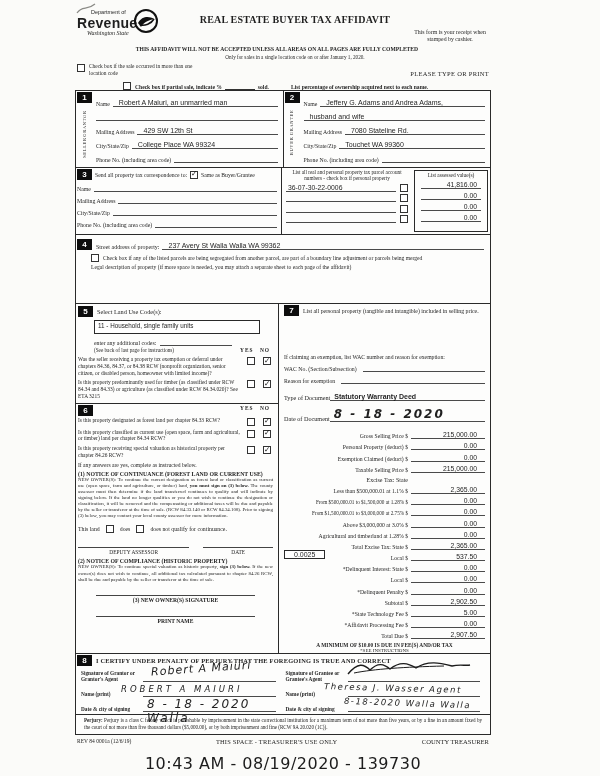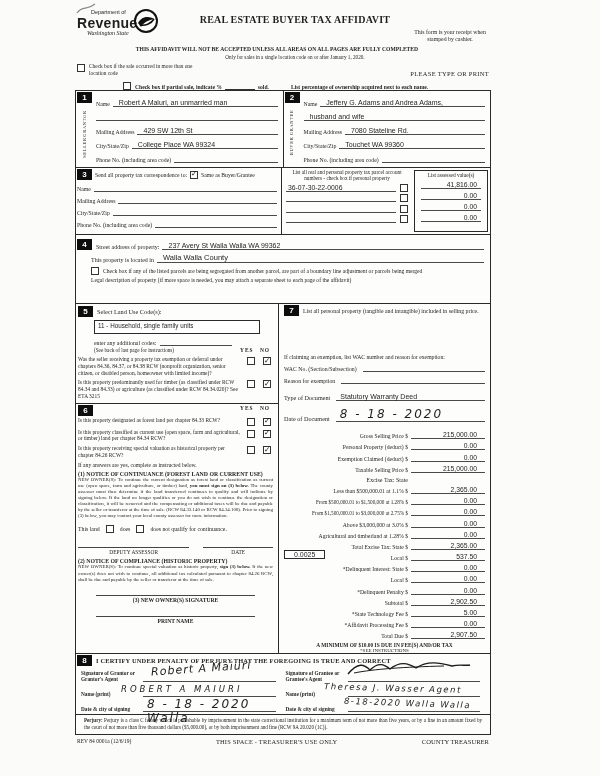--- a/index.html
+++ b/index.html
@@ -93,21 +93,21 @@
   .dep-row{display:flex;margin-top:14px;font-size:5.4px;}
   .dep-a{flex:1.6;border-top:1px solid #444;text-align:center;margin-right:14px;padding-top:1px;}
   .dep-b{flex:1;border-top:1px solid #444;text-align:center;padding-top:1px;}
   .sigctr{margin:12px 18px 0 18px;border-top:1px solid #444;text-align:center;font-size:5.6px;font-weight:bold;padding-top:1px;}
   
   .s7head{display:flex;align-items:center;gap:4px;font-size:5.8px;}
   .claim{font-size:5.7px;margin-top:38px;}
   .wrow{display:flex;align-items:flex-end;height:12px;font-size:5.8px;}
   .wrow .u{flex:1;margin-left:6px;}
   .docrow{display:flex;align-items:flex-end;height:13px;font-size:6.2px;margin-top:4px;}
-  .docrow .u{flex:1;margin-left:6px;font-size:7px;padding-left:4px;position:relative;}
+  .docrow .u{flex:1;font-size:7px;padding-left:4px;position:relative;font-weight:bold;}
   .dochand{font-size:12px;letter-spacing:2px;font-style:italic;font-family:"DejaVu Sans",sans-serif;}
   .fees{margin-top:6px;}
   .feerow{display:flex;align-items:flex-end;height:11.2px;position:relative;}
   .feelbl{width:124px;text-align:right;font-size:5.7px;white-space:nowrap;padding-right:3px;}
   .feeval{flex:1;border-bottom:1px solid #4a4a4a;text-align:right;font-size:6.8px;
           font-family:"Liberation Sans",sans-serif;padding-right:8px;}
   .exhdr{height:10px;}
   .ratebox{position:absolute;left:0px;top:0px;border:1px solid #2a2a2a;background:#fff;
            font-size:7px;font-family:"Liberation Sans",sans-serif;padding:0px 9px;}
   .minnote{font-size:5.4px;font-weight:bold;text-align:center;margin-top:3px;}
@@ -300,24 +300,20 @@
         </div>
       </div>
     </div>
 
     <div class="r4">
       <div class="r4line">
         <div class="badge" style="margin-right:4px;">4</div>
         <span class="flbl">Street address of property:</span>
         <span class="fill val">237 Avery St Walla Walla WA 99362</span>
       </div>
-      <div class="r4line" style="padding-left:14px;">
-        <span class="flbl">This property is located in</span>
-        <span class="fill val" style="font-size:7.5px;">Walla Walla County</span>
-      </div>
       <div class="r4cb">
         <span class="cb"></span>
         <span>Check box if any of the listed parcels are being segregated from another parcel, are part of a boundary line adjustment or parcels being merged</span>
       </div>
       <div class="legal">Legal description of property (if more space is needed, you may attach a separate sheet to each page of the affidavit)</div>
     </div>
 
     <div class="r567">
       <div class="lcol">
 
@@ -551,15 +547,16 @@
     </div>
 
     <div class="perjury"><b>Perjury:</b><span> Perjury is a class C felony which is punishable by imprisonment in the state correctional institution for a maximum term of not more than five years, or by a fine in an amount fixed by the court of not more than five thousand dollars ($5,000.00), or by both imprisonment and fine (RCW 9A 20.020 (1C)).</span></div>
   </div>
 
   <div class="footrow">
     <span class="rev">REV 84 0001a (12/6/19)</span>
     <span class="tspace">THIS SPACE - TREASURER'S USE ONLY</span>
     <span class="ctreas">COUNTY TREASURER</span>
   </div>
+  <div class="stamp">10:43 AM - 08/19/2020 - 139730</div>
 
 </div>
 </div>
 
 </body></html>

